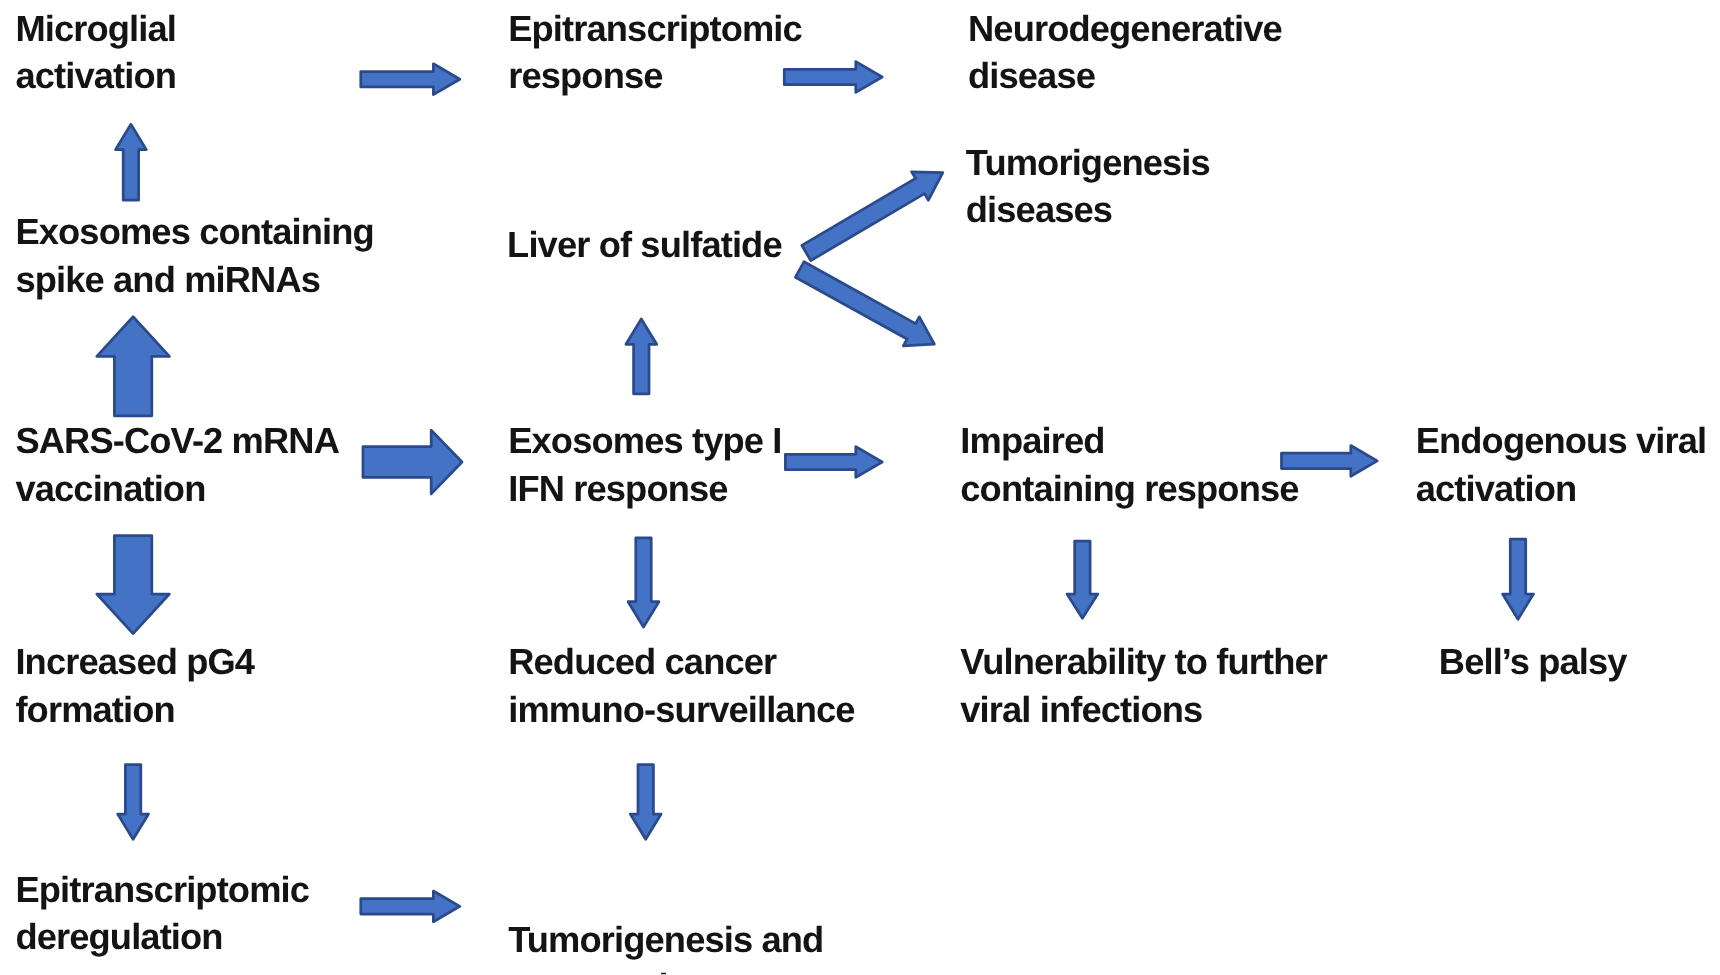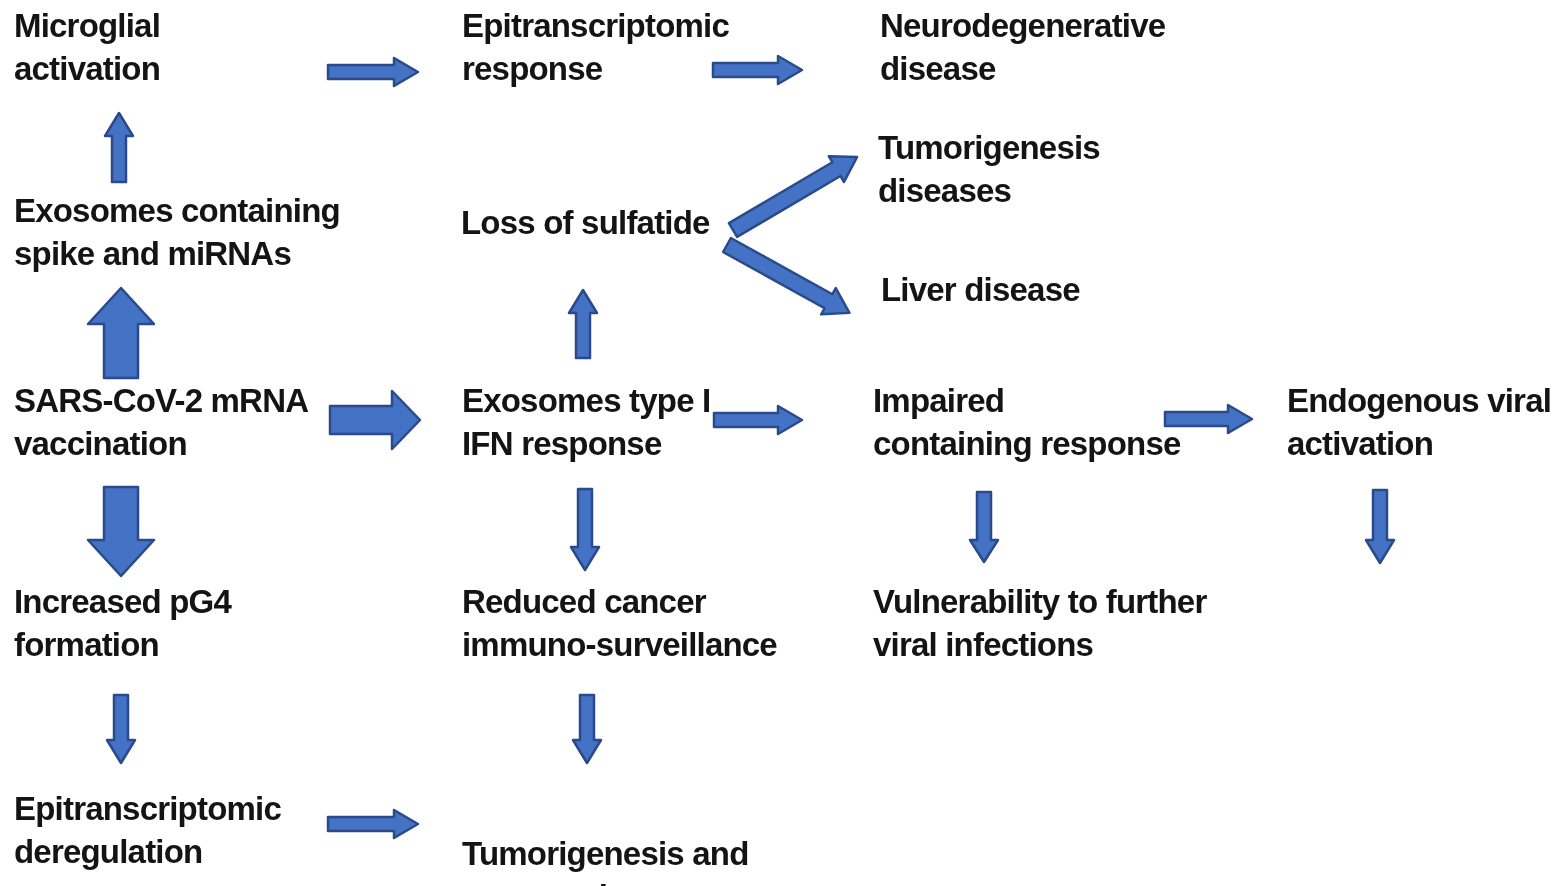--- a/index.html
+++ b/index.html
@@ -79,37 +79,37 @@
 activation</div>
   <div class="node" style="left:462px;top:4px">Epitranscriptomic
 response</div>
   <div class="node" style="left:14px;top:189px">Exosomes containing
 spike and miRNAs</div>
 
   <div class="node" style="left:880px;top:4px">Neurodegenerative
 disease</div>
   <div class="node" style="left:878px;top:126px">Tumorigenesis
 diseases</div>
-  <div class="node" style="left:461px;top:201px">Loss of sulfatide</div>
-  <div class="node" style="left:881px;top:268px">Liver disease</div>
+  <div class="node" style="left:461px;top:201px">Liver of sulfatide</div>
 
   <div class="node" style="left:14px;top:379px">SARS-CoV-2 mRNA
 vaccination</div>
   <div class="node" style="left:462px;top:379px">Exosomes type I
 IFN response</div>
   <div class="node" style="left:873px;top:379px">Impaired
 containing response</div>
   <div class="node" style="left:1287px;top:379px">Endogenous viral
 activation</div>
 
   <div class="node" style="left:14px;top:580px">Increased pG4
 formation</div>
   <div class="node" style="left:462px;top:580px">Reduced cancer
 immuno-surveillance</div>
   <div class="node" style="left:873px;top:580px">Vulnerability to further
 viral infections</div>
+  <div class="node" style="left:1308px;top:580px">Bell’s palsy</div>
 
   <div class="node" style="left:14px;top:787px">Epitranscriptomic
 deregulation</div>
   <div class="node" style="left:462px;top:832px">Tumorigenesis and
 metastasis</div>
 
 </div>
 
 </body></html>

